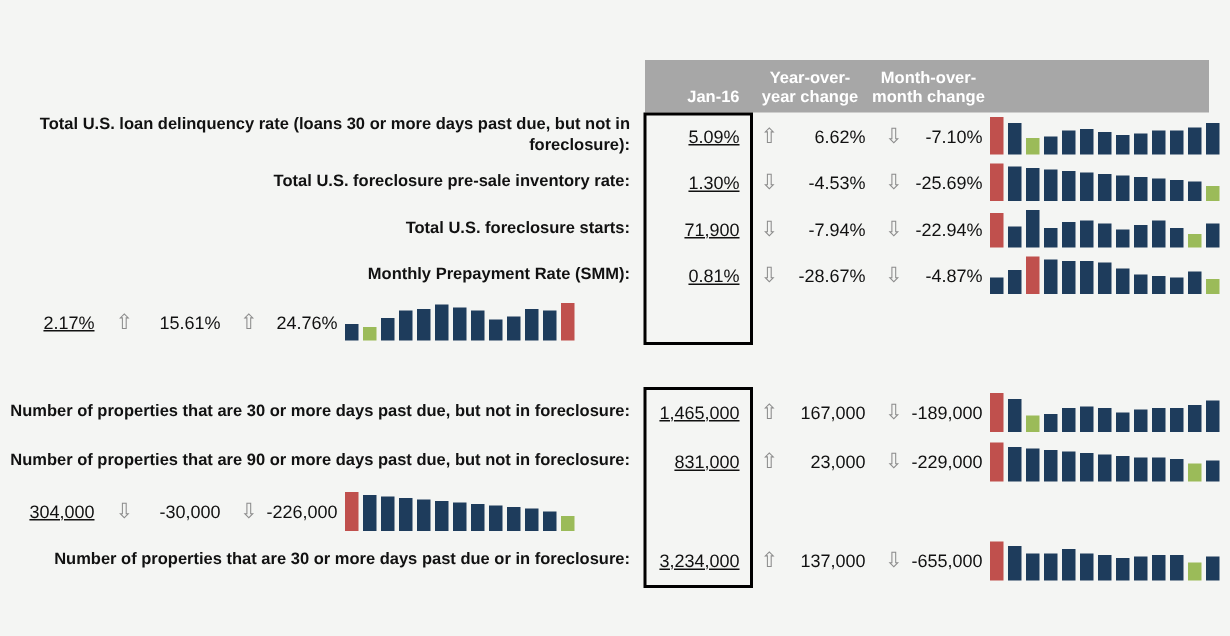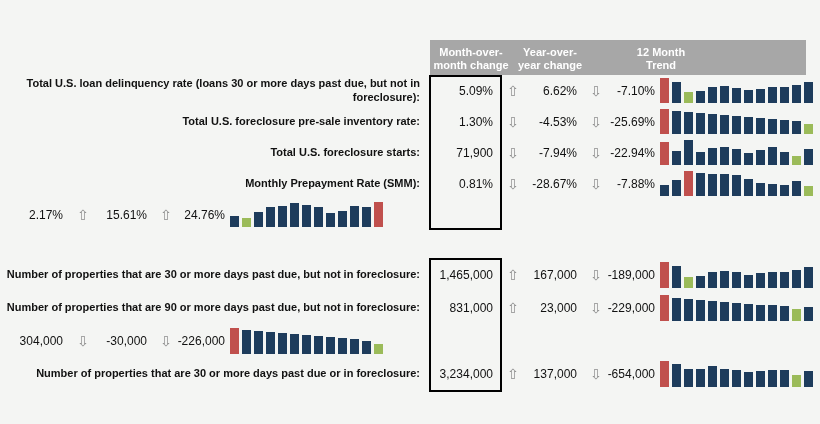--- a/index.html
+++ b/index.html
@@ -21,53 +21,52 @@
   .hc span{display:block;}
   
   .section{position:absolute;left:0;width:820px;}
   .sec1{top:75px;}
   .sec2{top:258px;}
   .row{display:flex;align-items:center;}
   .sec1 .row{height:31px;}
   .sec2 .row{height:33px;}
   .cell-label{width:430px;box-sizing:border-box;padding-right:10px;text-align:right;
               font-weight:bold;font-size:11px;line-height:13.5px;}
-  .cell-value{width:72px;box-sizing:border-box;padding-right:9px;text-align:right;font-size:12px;}
+  .cell-value{width:72px;box-sizing:border-box;padding-right:9px;text-align:right;font-size:12px;text-decoration:underline;}
   .cell-chg{box-sizing:border-box;display:flex;align-items:center;justify-content:space-between;
             font-size:12px;}
   .cell-mom{width:82px;padding:0 7px 0 5px;}
   .cell-yoy{width:76px;padding:0 5px 0 6px;}
   .arrow{font-family:"DejaVu Sans",sans-serif;font-size:14px;line-height:14px;}
   .cell-trend{width:160px;height:100%;box-sizing:border-box;display:flex;align-items:flex-end;
               gap:3px;padding-bottom:3px;}
   .bar{width:9px;}
   
   .value-box{position:absolute;left:429px;width:73px;border:2px solid #000;box-sizing:border-box;
              pointer-events:none;}
   .box1{top:75px;height:155px;}
   .box2{top:258px;height:134px;}
 </style>
 </head>
 <body>
 
 <div class="canvas" style="background: rgb(244, 245, 243);">
 
   <div class="header-band" style="background: rgb(167, 167, 167); color: rgb(255, 255, 255);">
+    <div class="hc jan">
+      <span>Jan-16</span>
+    </div>
+    <div class="hc yoy">
+      <span>Year-over-</span>
+      <span>year change</span>
+    </div>
     <div class="hc mom">
       <span>Month-over-</span>
       <span>month change</span>
     </div>
-    <div class="hc yoy">
-      <span>Year-over-</span>
-      <span>year change</span>
-    </div>
-    <div class="hc trend">
-      <span>12 Month</span>
-      <span>Trend</span>
-    </div>
   </div>
 
   <div class="section sec1" id="section-0">
       <div class="row">
         <div class="cell-label">Total U.S. loan delinquency rate (loans 30 or more days past due, but not in foreclosure):</div>
         <div class="cell-value">5.09%</div>
         <div class="cell-chg cell-mom">
           <div class="arrow" style="color: rgb(140, 140, 140);">⇧</div>
           <div class="chg-text">6.62%</div>
         </div>
@@ -147,21 +146,21 @@
       </div>
       <div class="row">
         <div class="cell-label">Monthly Prepayment Rate (SMM):</div>
         <div class="cell-value">0.81%</div>
         <div class="cell-chg cell-mom">
           <div class="arrow" style="color: rgb(140, 140, 140);">⇩</div>
           <div class="chg-text">-28.67%</div>
         </div>
         <div class="cell-chg cell-yoy">
           <div class="arrow" style="color: rgb(140, 140, 140);">⇩</div>
-          <div class="chg-text">-7.88%</div>
+          <div class="chg-text">-4.87%</div>
         </div>
         <div class="cell-trend">
           <div class="bar" style="height: 11px; background: rgb(30, 60, 92);"></div>
           <div class="bar" style="height: 16px; background: rgb(30, 60, 92);"></div>
           <div class="bar" style="height: 25px; background: rgb(192, 80, 77);"></div>
           <div class="bar" style="height: 23px; background: rgb(30, 60, 92);"></div>
           <div class="bar" style="height: 22px; background: rgb(30, 60, 92);"></div>
           <div class="bar" style="height: 22px; background: rgb(30, 60, 92);"></div>
           <div class="bar" style="height: 21px; background: rgb(30, 60, 92);"></div>
           <div class="bar" style="height: 17px; background: rgb(30, 60, 92);"></div>
@@ -282,21 +281,21 @@
       </div>
       <div class="row">
         <div class="cell-label">Number of properties that are 30 or more days past due or in foreclosure:</div>
         <div class="cell-value">3,234,000</div>
         <div class="cell-chg cell-mom">
           <div class="arrow" style="color: rgb(140, 140, 140);">⇧</div>
           <div class="chg-text">137,000</div>
         </div>
         <div class="cell-chg cell-yoy">
           <div class="arrow" style="color: rgb(140, 140, 140);">⇩</div>
-          <div class="chg-text">-654,000</div>
+          <div class="chg-text">-655,000</div>
         </div>
         <div class="cell-trend">
           <div class="bar" style="height: 26px; background: rgb(192, 80, 77);"></div>
           <div class="bar" style="height: 23px; background: rgb(30, 60, 92);"></div>
           <div class="bar" style="height: 18px; background: rgb(30, 60, 92);"></div>
           <div class="bar" style="height: 18px; background: rgb(30, 60, 92);"></div>
           <div class="bar" style="height: 21px; background: rgb(30, 60, 92);"></div>
           <div class="bar" style="height: 18px; background: rgb(30, 60, 92);"></div>
           <div class="bar" style="height: 17px; background: rgb(30, 60, 92);"></div>
           <div class="bar" style="height: 15px; background: rgb(30, 60, 92);"></div>

